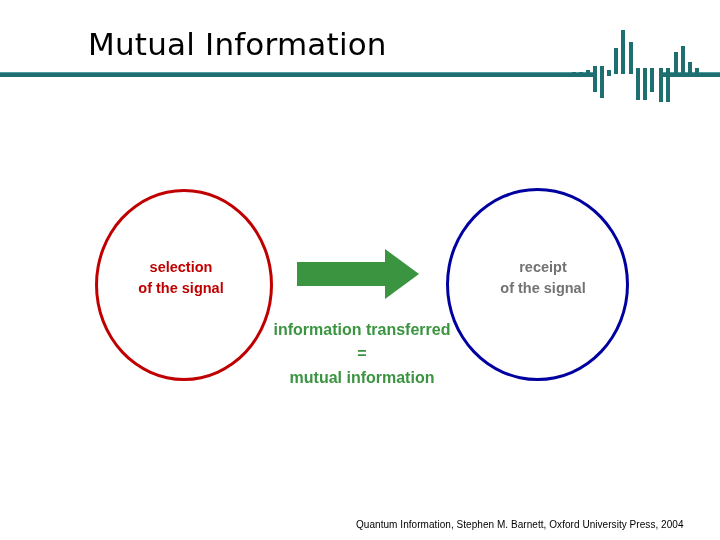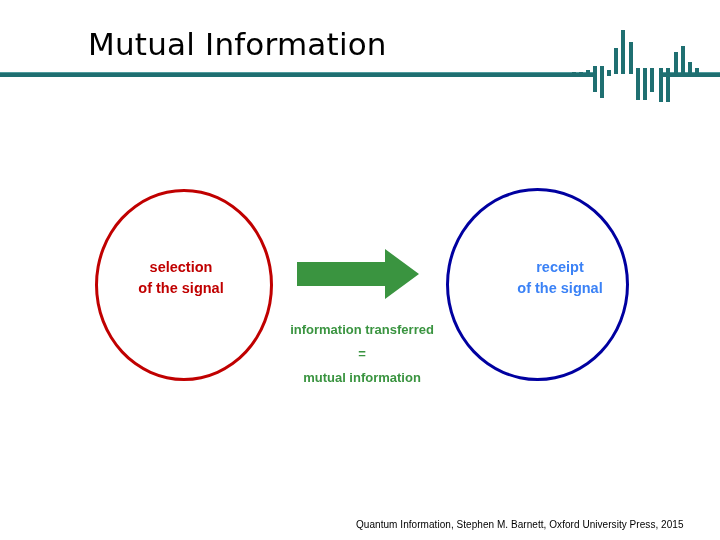--- a/index.html
+++ b/index.html
@@ -113,44 +113,44 @@
     text-align: center;
     white-space: pre;
   }
   .caption-a {
     left: 103px;
     top: 257px;
     width: 156px;
     color: #c00000;
   }
   .caption-b {
-    left: 481px;
+    left: 464px;
     top: 257px;
     width: 158px;
-    color: #3b82f6;
+    color: #737373;
   }
 
   
   .arrow {
     position: absolute;
     left: 297px;
     top: 249px;
     width: 122px;
     height: 50px;
   }
 
   
   .center-note {
     position: absolute;
     left: 249px;
     top: 318px;
     width: 226px;
     text-align: center;
     font-family: "Liberation Sans", sans-serif;
-    font-size: 13px;
+    font-size: 16px;
     font-weight: bold;
     line-height: 24px;
     color: #3a9440;
   }
   .center-note .eq {
     display: block;
   }
 
   
   .citation {
@@ -207,15 +207,15 @@
   <svg class="arrow" viewBox="0 0 122 50">
     <polygon points="0,13 88,13 88,0 122,25 88,50 88,37 0,37" fill="#3a9440"></polygon>
   </svg>
 
   <div class="center-note">
     <span>information transferred</span><br>
     <span class="eq">=</span>
     <span>mutual information</span>
   </div>
 
-  <div class="citation">Quantum Information, Stephen M. Barnett, Oxford University Press, 2015</div>
+  <div class="citation">Quantum Information, Stephen M. Barnett, Oxford University Press, 2004</div>
 
 </div>
 
 </body></html>

